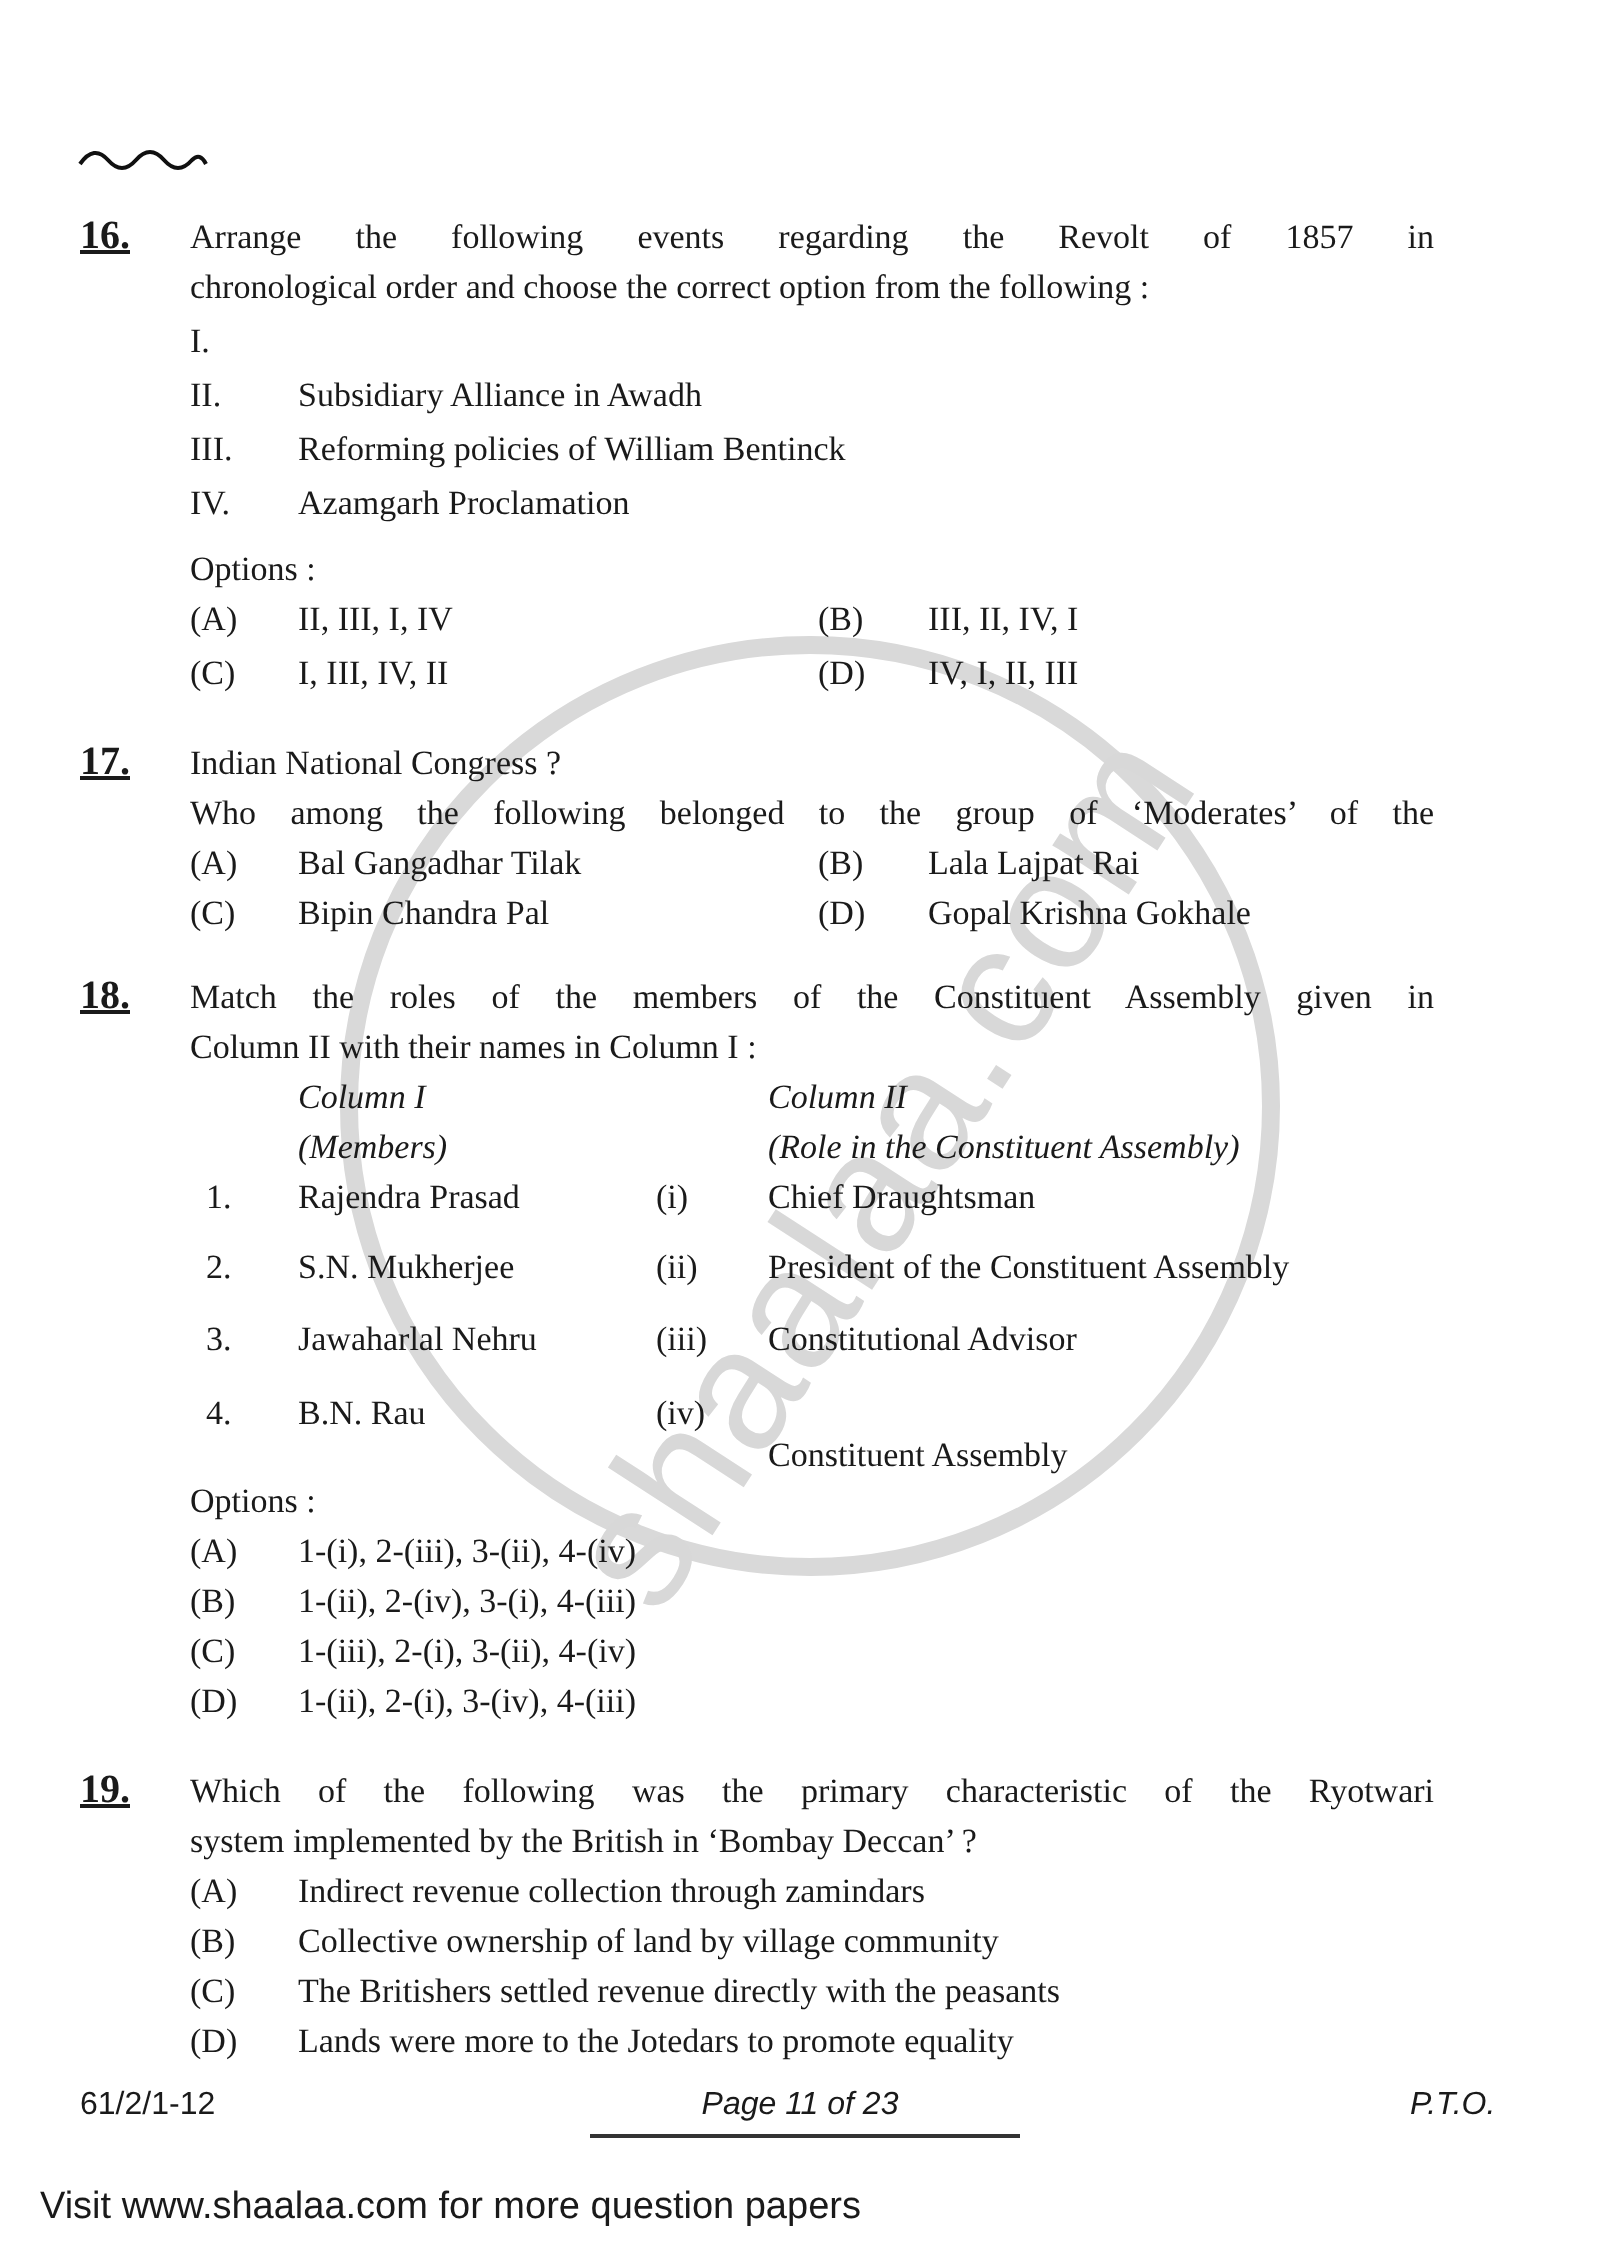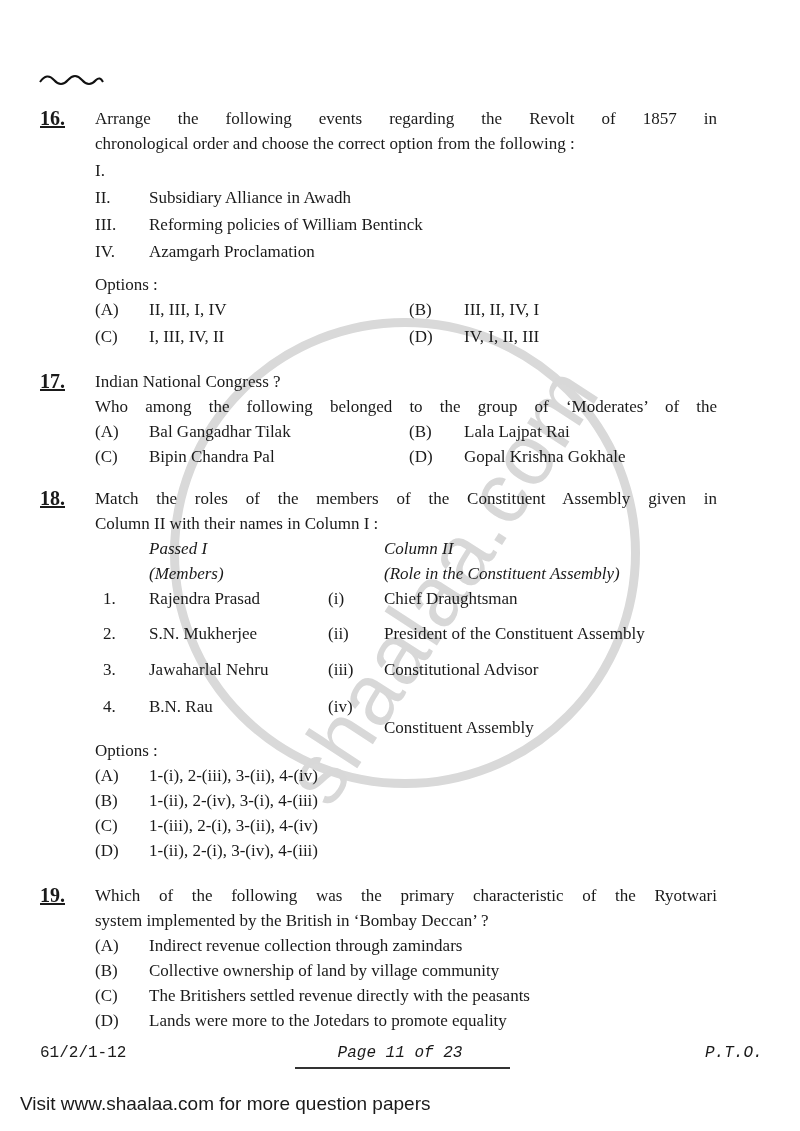--- a/index.html
+++ b/index.html
@@ -19,21 +19,21 @@
   .qnum { position:absolute; left:0; top:0; font-weight:bold; font-size:20px;text-decoration:underline; }
   .qbody { position:absolute; left:55px; width:622px; }
   .stem { text-align:justify; text-align-last:left; }
   .row { position:relative; height:27px; }
   .lbl { position:absolute; left:0; }
   .txt { position:absolute; left:54px; }
   .lbl2 { position:absolute; left:314px; }
   .txt2 { position:absolute; left:369px; }
   .ital { font-style:italic; }
   .footer { position:absolute; top:1044px; left:0; width:800px; height:30px;
-            font-family:Liberation Mono, monospace; font-size:16px; }
+            font-family:Liberation Sans, sans-serif; font-size:16px; }
   .footer .code { position:absolute; left:40px; top:0; }
   .footer .pageno { position:absolute; left:300px; width:200px; top:0; text-align:center; font-style:italic; }
   .footer .underline { position:absolute; left:295px; top:23px; width:215px; height:2px; background:#333; }
   .footer .pto { position:absolute; left:705px; top:0; font-style:italic; }
   .visit { position:absolute; left:20px; top:1093px; font-family:"Liberation Sans", sans-serif;
            font-size:19px; color:#1a1a1a; }
 </style>
 </head>
 <body>
 
@@ -111,21 +111,21 @@
     </div>
 
     <div class="q" style="top:486px;">
       <div class="qnum">18.</div>
       <div class="qbody">
         <div class="stem">
           <div style="text-align:justify; text-align-last:justify;">Match the roles of the members of the Constituent Assembly given in</div>
           <div>Column II with their names in Column I :</div>
         </div>
         <div class="row" style="height:25px;">
-          <span class="txt ital">Passed I</span>
+          <span class="txt ital">Column I</span>
           <span class="ital" style="position:absolute; left:289px;">Column II</span>
         </div>
         <div class="row" style="height:25px;">
           <span class="txt ital">(Members)</span>
           <span class="ital" style="position:absolute; left:289px;">(Role in the Constituent Assembly)</span>
         </div>
         <div class="row" style="height:35px;">
           <span style="position:absolute; left:8px;">1.</span>
           <span class="txt">Rajendra Prasad</span>
           <span style="position:absolute; left:233px;">(i)</span>

